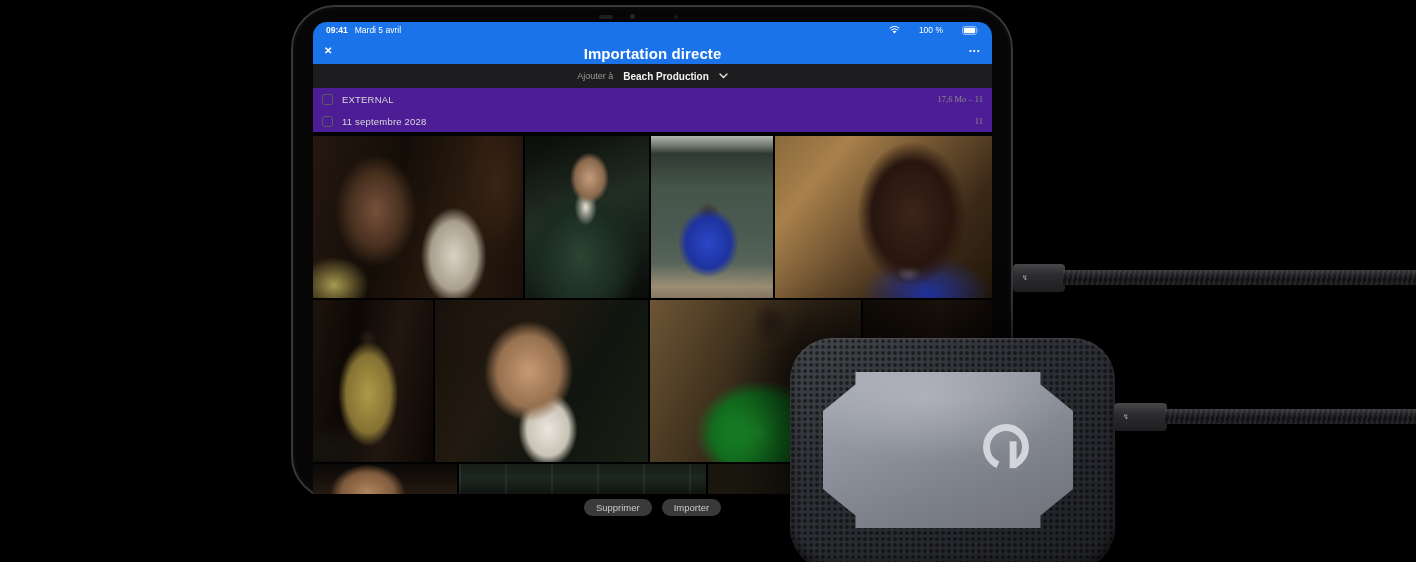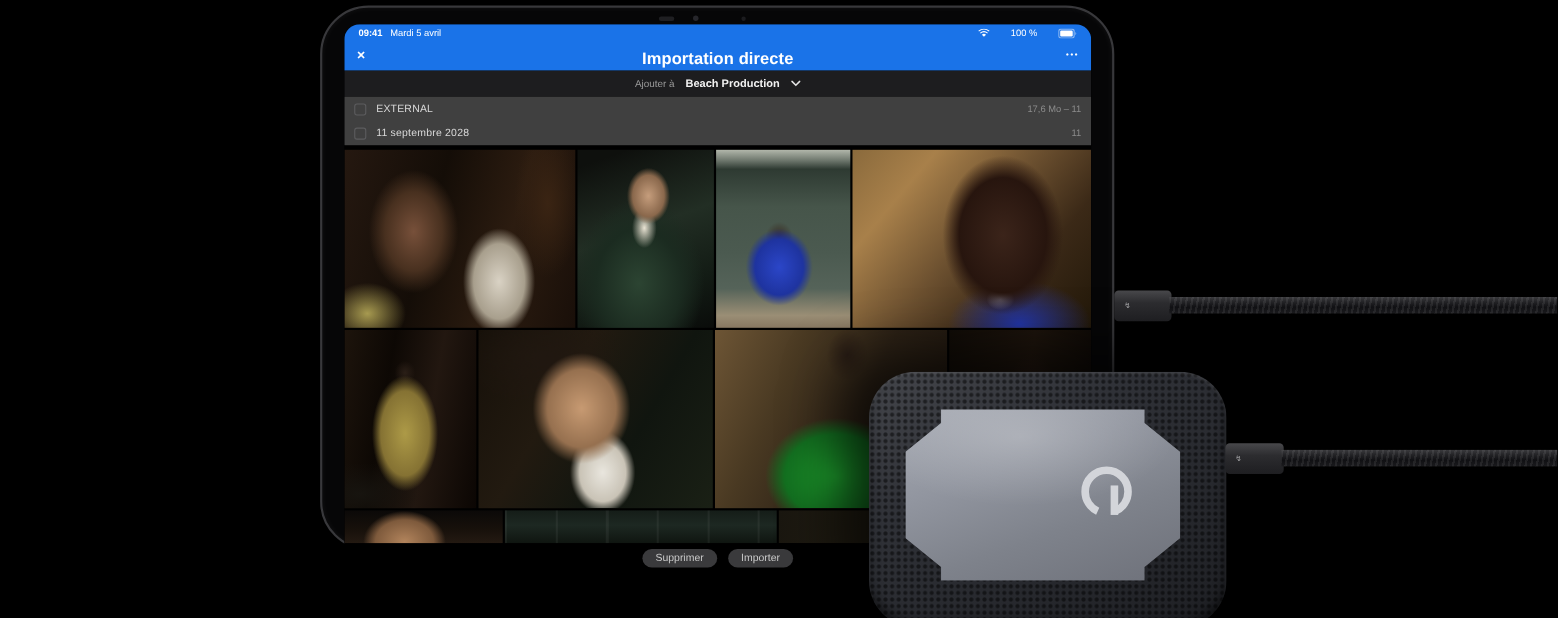--- a/index.html
+++ b/index.html
@@ -29,24 +29,24 @@
   .close-btn { position:absolute; left:11px; top:0; color:#fff; font-size:10px; font-weight:700; cursor:default; }
   .header-title { text-align:center; color:#fff; font-size:15px; font-weight:600; letter-spacing:0.1px; }
   .more-btn { position:absolute; right:11px; top:2px; color:#fff; font-size:7px; letter-spacing:1.5px; font-weight:700; }
 
   
   .add-bar { height:24px; background:#1d1d1f; display:flex; align-items:center; justify-content:center; gap:10px; }
   .add-label { color:#9a9a9a; font-size:9px; }
   .add-album { color:#f2f2f2; font-size:10px; font-weight:600; }
 
   
-  .src-row { height:22px; display:flex; align-items:center; padding:0 9px; background:#404040; }
+  .src-row { height:22px; display:flex; align-items:center; padding:0 9px; background:#4c1d95; }
   .checkbox { width:11px; height:11px; border:1.5px solid #5c5c5e; border-radius:2.5px; margin-right:9px; flex:0 0 auto; }
   .src-label { color:#d9d9d9; font-size:9.5px; letter-spacing:0.2px; }
-  .src-meta { margin-left:auto; color:#8c8c8c; font-size:8.5px; }
+  .src-meta { margin-left:auto; color:#8c8c8c; font-size:8.5px;font-family:Liberation Serif, serif; }
 
   
   .grid { position:absolute; left:0; top:114px; width:679px; height:358px; overflow:hidden; }
   .grid-row { display:flex; gap:2px; margin-bottom:2px; }
   .photo { flex:1 1 0; height:100%; }
 
   
   .footer-bar { position:absolute; left:0; bottom:0; width:679px; height:42px; background:#000;
                 display:flex; justify-content:center; align-items:flex-start; gap:10px; padding-top:5px; }
   .pill-btn { height:17px; border-radius:9px; background:#3a3a3c; color:#c9c9c9; font-size:9.5px;

